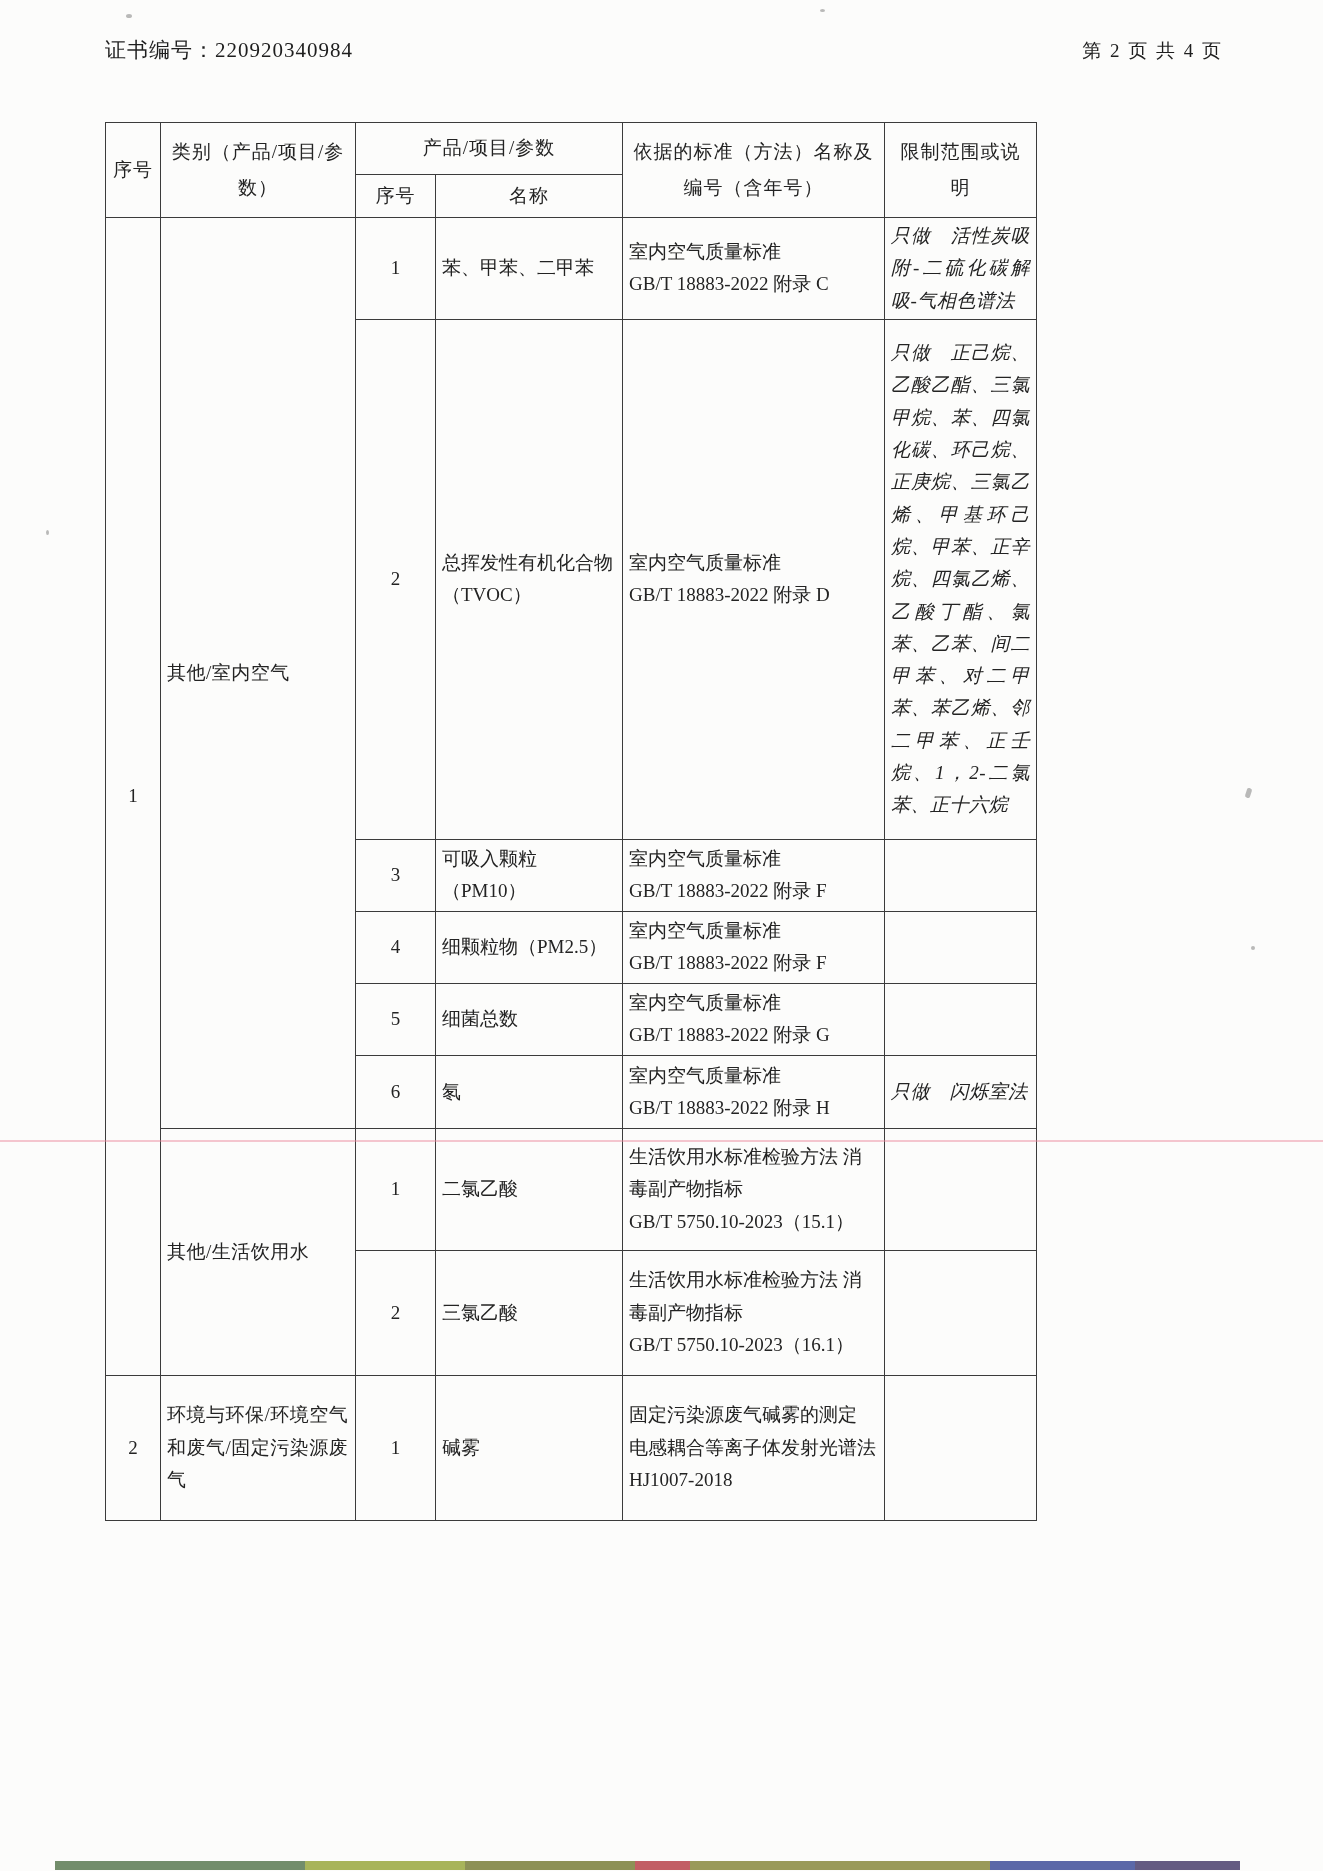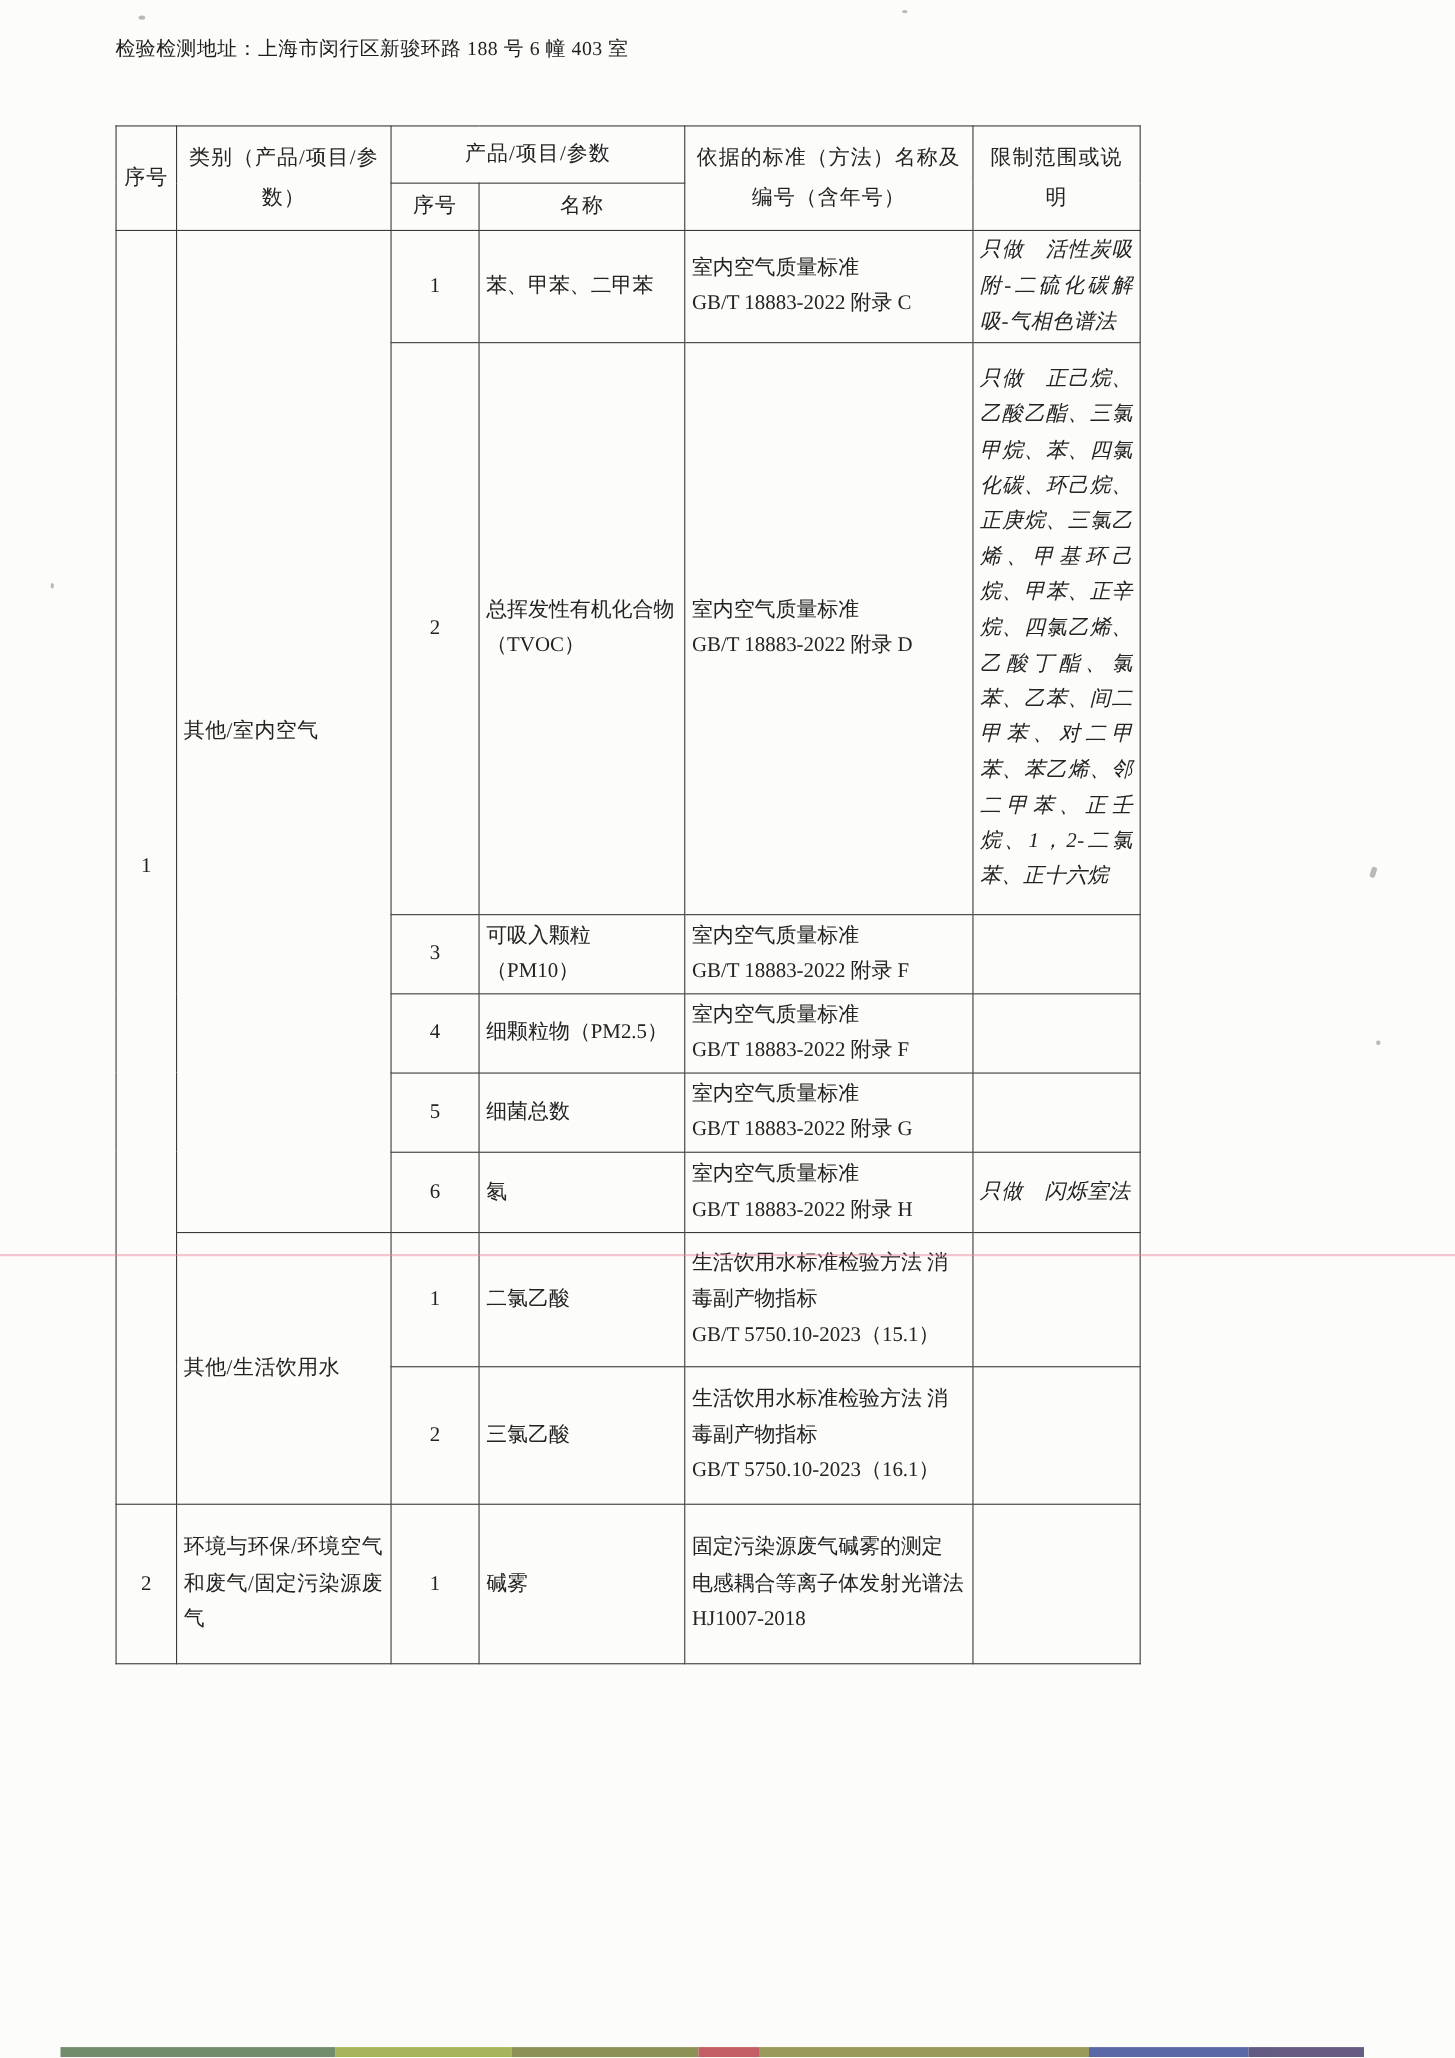--- a/index.html
+++ b/index.html
@@ -103,22 +103,25 @@
   .sp3 { left: 46px;  top: 530px; width: 3px; height: 5px; }
   .sp4 { left: 126px; top: 14px;  width: 6px; height: 4px; }
   .sp5 { left: 820px; top: 9px;   width: 5px; height: 3px; }
 </style>
 </head>
 <body>
 
 <div class="page">
   <div class="content">
 
-
-    <div class="address">检验检测地址：上海市闵行区新骏环路 188 号 6 幢 403 室</div>
+    <div class="meta-row">
+      <div class="cert">证书编号：220920340984</div>
+      <div class="pageno">第 2 页 共 4 页</div>
+    </div>
+
 
     <table class="cap">
       <colgroup>
         <col style="width:55px">
           <col style="width:195px">
           <col style="width:80px">
         <col style="width:187px">
           <col style="width:262px">
           <col style="width:152px">
       </colgroup>

